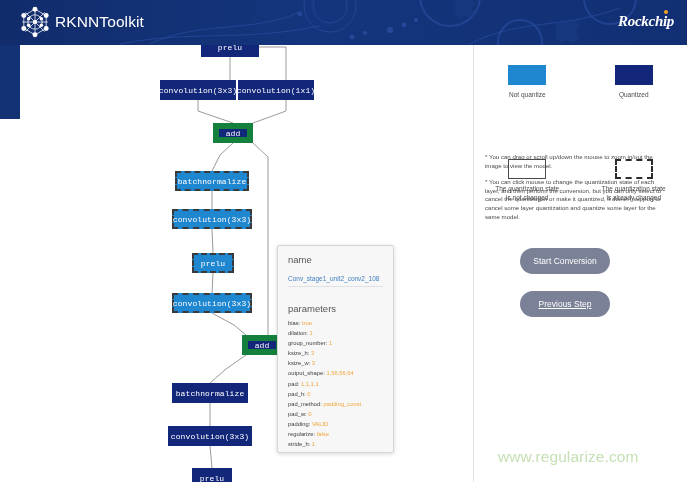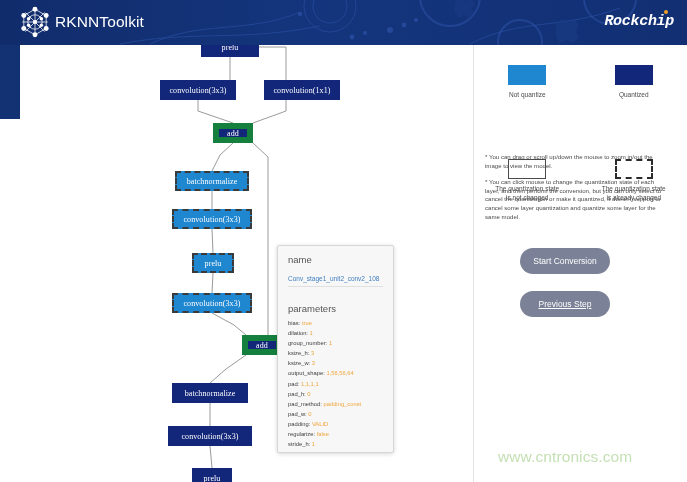--- a/index.html
+++ b/index.html
@@ -49,21 +49,21 @@
     font-family: "Liberation Sans", sans-serif;
   }
   .rockchip {
     position: absolute;
     right: 13px; top: 13px;
     color: #ffffff;
     font-size: 15px;
     font-weight: bold;
     font-style: italic;
     letter-spacing: -0.3px;
-    font-family: Liberation Mono, monospace;
+    font-family: Liberation Serif, serif;
   }
   .rockchip .dot {
     position: absolute;
     right: 6px; top: -3px;
     width: 4px; height: 4px;
     border-radius: 50%;
     background: #f2a024;
   }
 
   
@@ -87,21 +87,21 @@
 
   .node {
     position: absolute;
     box-sizing: border-box;
     display: flex;
     align-items: center;
     justify-content: center;
     color: #ffffff;
     font-size: 8px;
     letter-spacing: 0.1px;
-    font-family: Liberation Serif, serif;
+    font-family: Liberation Mono, monospace;
     white-space: nowrap;
     text-align: right;
   }
   .node.quantized  { background: #13277a; border: 1px solid #13277a; }
   .node.notquant   { background: #1f86d0; border: 1px solid #1f86d0; }
   .node.changed    { border: 2px dashed #3a3a3a; }
   .node.unchanged  { border: 6px solid #15803d; }
 
   
   .detail-card {
@@ -314,21 +314,21 @@
         <path d="M192,268 L214,280 L226,290"></path>
         <path d="M226,310 L206,324 L190,338"></path>
         <path d="M190,358 L190,381"></path>
         <path d="M190,401 L192,423"></path>
       </g>
     </svg>
 
     <div id="graph-nodes">
         <div class="node quantized" style="left: 181px; top: -8px; width: 58px; height: 20px;">prelu</div>
         <div class="node quantized" style="left: 140px; top: 35px; width: 76px; height: 20px;">convolution(3x3)</div>
-        <div class="node quantized" style="left: 244px; top: 35px; width: 76px; height: 20px;">convolution(1x1)</div>
+        <div class="node quantized" style="left: 218px; top: 35px; width: 76px; height: 20px;">convolution(1x1)</div>
         <div class="node quantized unchanged" style="left: 193px; top: 78px; width: 40px; height: 20px;">add</div>
         <div class="node notquant changed" style="left: 155px; top: 126px; width: 74px; height: 20px;">batchnormalize</div>
         <div class="node notquant changed" style="left: 152px; top: 164px; width: 80px; height: 20px;">convolution(3x3)</div>
         <div class="node notquant changed" style="left: 172px; top: 208px; width: 42px; height: 20px;">prelu</div>
         <div class="node notquant changed" style="left: 152px; top: 248px; width: 80px; height: 20px;">convolution(3x3)</div>
         <div class="node quantized unchanged" style="left: 222px; top: 290px; width: 40px; height: 20px;">add</div>
         <div class="node quantized" style="left: 152px; top: 338px; width: 76px; height: 20px;">batchnormalize</div>
         <div class="node quantized" style="left: 148px; top: 381px; width: 84px; height: 20px;">convolution(3x3)</div>
         <div class="node quantized" style="left: 172px; top: 423px; width: 40px; height: 20px;">prelu</div>
       </div>
@@ -384,16 +384,16 @@
     </div>
 
     <div class="notes">
       <div class="note">* You can drag or scroll up/down the mouse to zoom in/out the image to view the model.</div>
       <div class="note">* You can click mouse to change the quantization state of each layer, and then perform the conversion, but you can only select to cancel the quantization or make it quantized, it doesn't support to cancel some layer quantization and quantize some layer for the same model.</div>
     </div>
 
     <button class="btn btn-start">Start Conversion</button>
     <button class="btn btn-prev">Previous Step</button>
 
-    <div class="watermark">www.cntronics.com</div>
+    <div class="watermark">www.regularize.com</div>
   </div>
 
 </div>
 
 </body></html>

